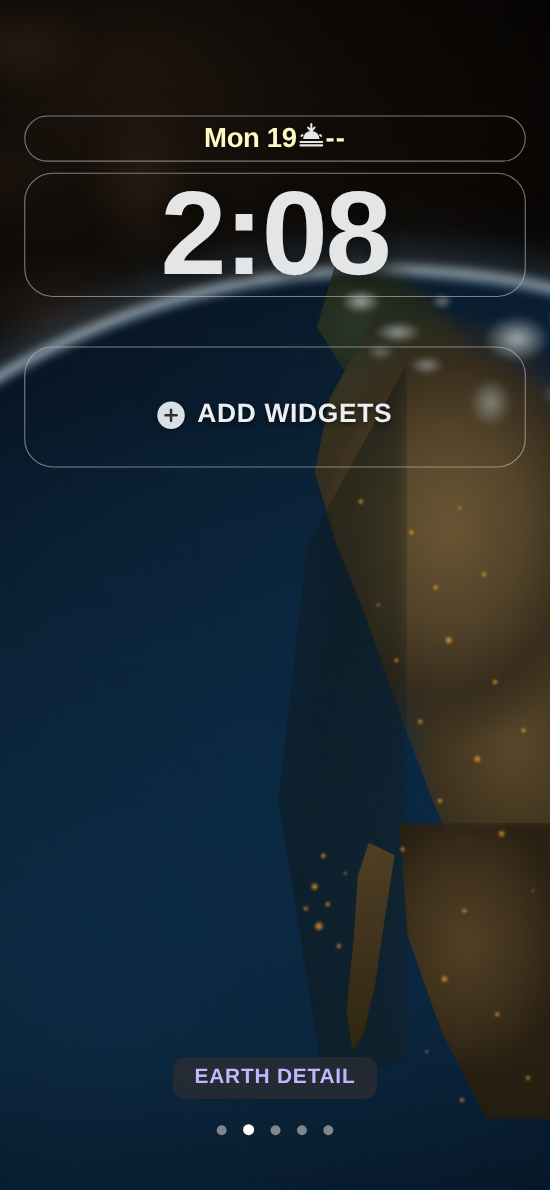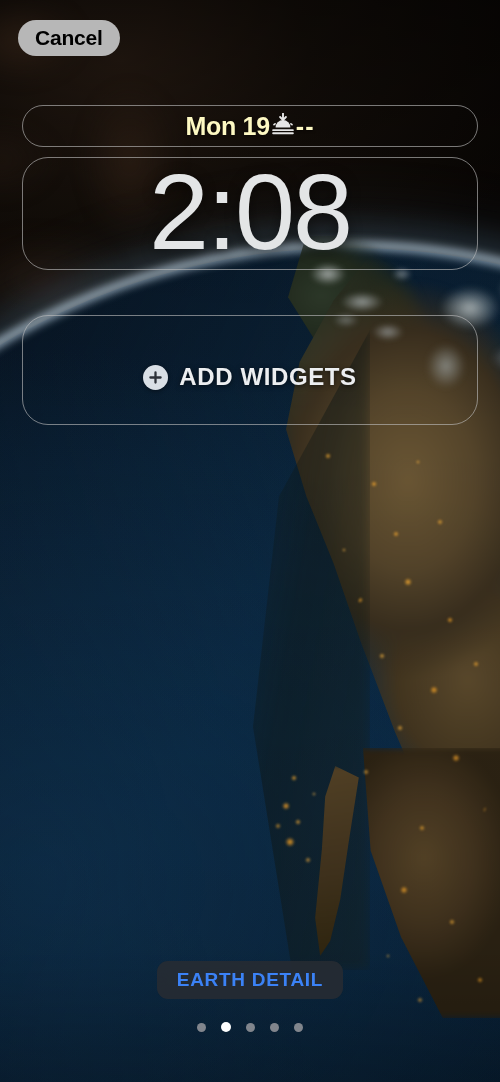--- a/index.html
+++ b/index.html
@@ -251,21 +251,21 @@
   .sunset-ico { display: block; }
   .dash-val { font-size: 25px; font-weight: bold; letter-spacing: 1px; }
 
   .time-frame {
     top: 157px; height: 113px;
     border-radius: 26px;
   }
   .time-text {
     font-family: "Liberation Sans", sans-serif;
     font-size: 108px;
-    font-weight: normal;
+    font-weight: bold;
     line-height: 1;
     letter-spacing: -2px;
     color: #e3e5e6;
     text-shadow: 0 2px 14px rgba(0,0,0,.45);
     transform: translateY(-2px);
   }
 
   .widgets-frame {
     top: 283px; height: 110px;
     border-radius: 26px;
@@ -291,21 +291,21 @@
   }
 
   
   .bottom {
     position: absolute; left: 0; right: 0; bottom: 50px;
     display: flex; flex-direction: column; align-items: center;
     z-index: 20;
   }
   .style-chip {
     background: rgba(40,44,50,.84);
-    color: #3b82f6;
+    color: #c4b5fd;
     border: none;
     border-radius: 11px;
     font-size: 19px;
     font-weight: bold;
     letter-spacing: .7px;
     padding: 9px 20px 10px;
     line-height: 1;
     cursor: pointer;
     backdrop-filter: blur(12px);
   }
@@ -348,21 +348,20 @@
 
     <div class="lights lights-nw"></div>
     <div class="lights lights-cal"></div>
     <div class="lights lights-sw"></div>
     <div class="lights lights-mex"></div>
 
     <div class="wall-vignette"></div>
   </div>
 
   <div class="topbar">
-    <button class="pill-btn">Cancel</button>
   </div>
 
   <div class="widget-frame date-frame">
     <div class="date-row">
       <span>Mon 19</span>
       <span class="sunset-ico">
         <svg width="26" height="22" viewBox="0 0 26 22" aria-hidden="true">
           <g fill="#e6e6e6">
             <path d="M13 0.5 L13 6.2 M13 7.2 L10.1 4.0 M13 7.2 L15.9 4.0" stroke="#e6e6e6" stroke-width="1.9" stroke-linecap="round" fill="none"></path>
             <path d="M5.6 14.4 a7.4 7.4 0 0 1 14.8 0 z"></path>

